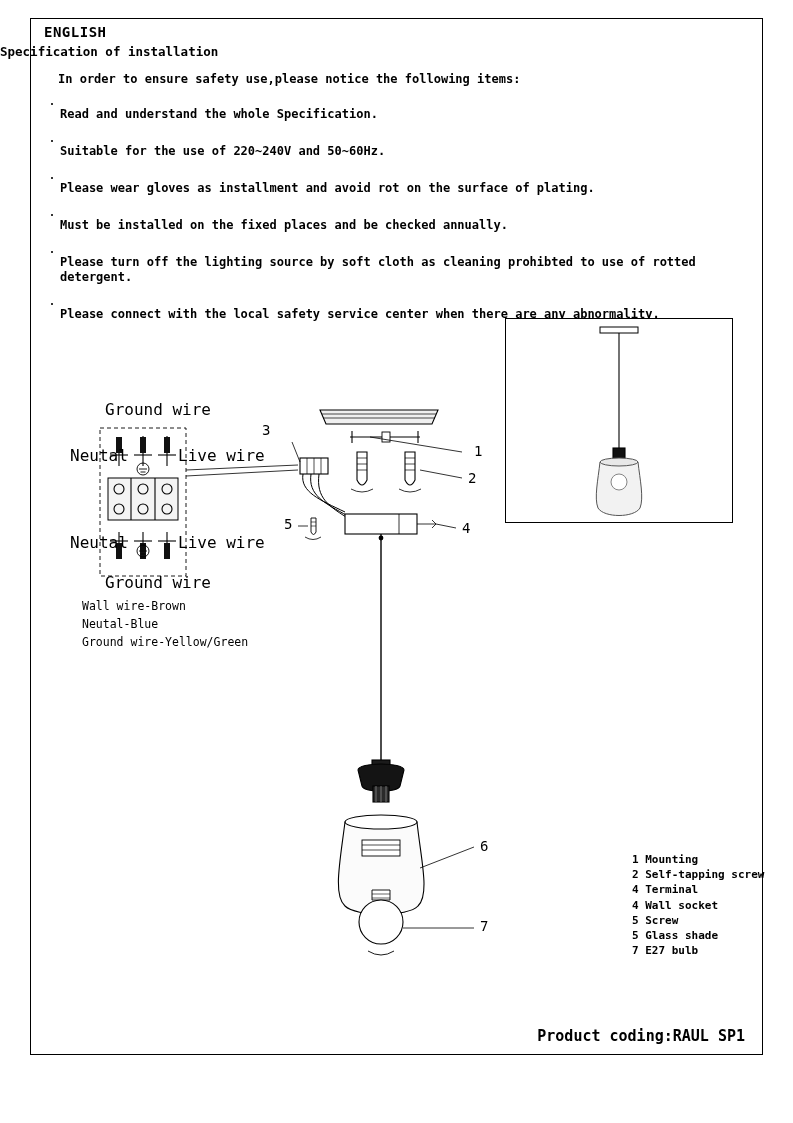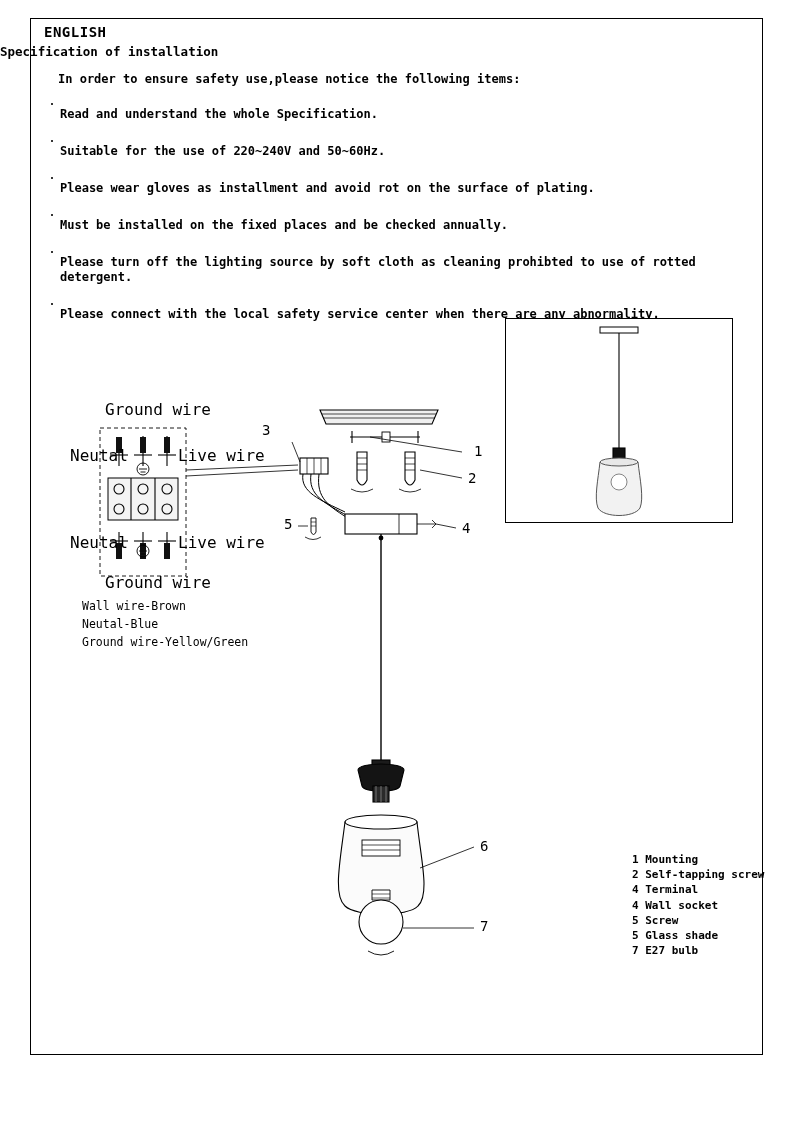--- a/index.html
+++ b/index.html
@@ -321,14 +321,15 @@
   <div class="parts-list">
     <div>1 Mounting</div>
     <div>2 Self-tapping screw</div>
     <div>4 Terminal</div>
     <div>4 Wall socket</div>
     <div>5 Screw</div>
     <div>5 Glass shade</div>
     <div>7 E27 bulb</div>
   </div>
 
+  <div class="product-code">Product coding:RAUL SP1</div>
 
 </div>
 
 </body></html>

